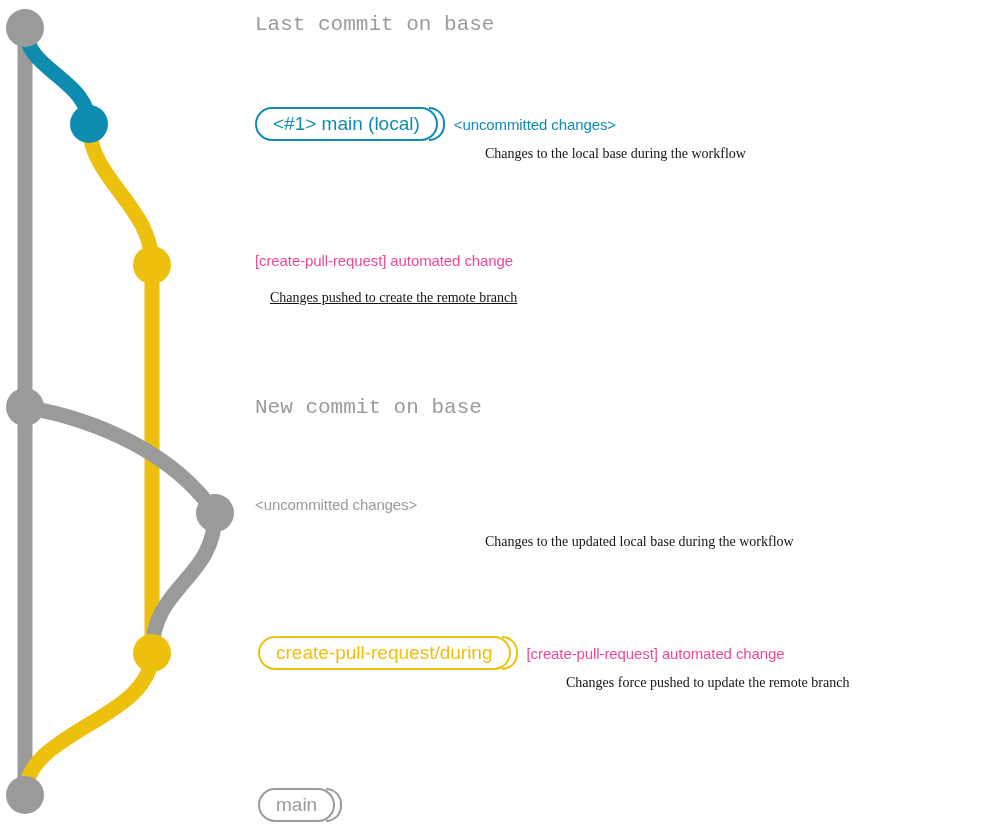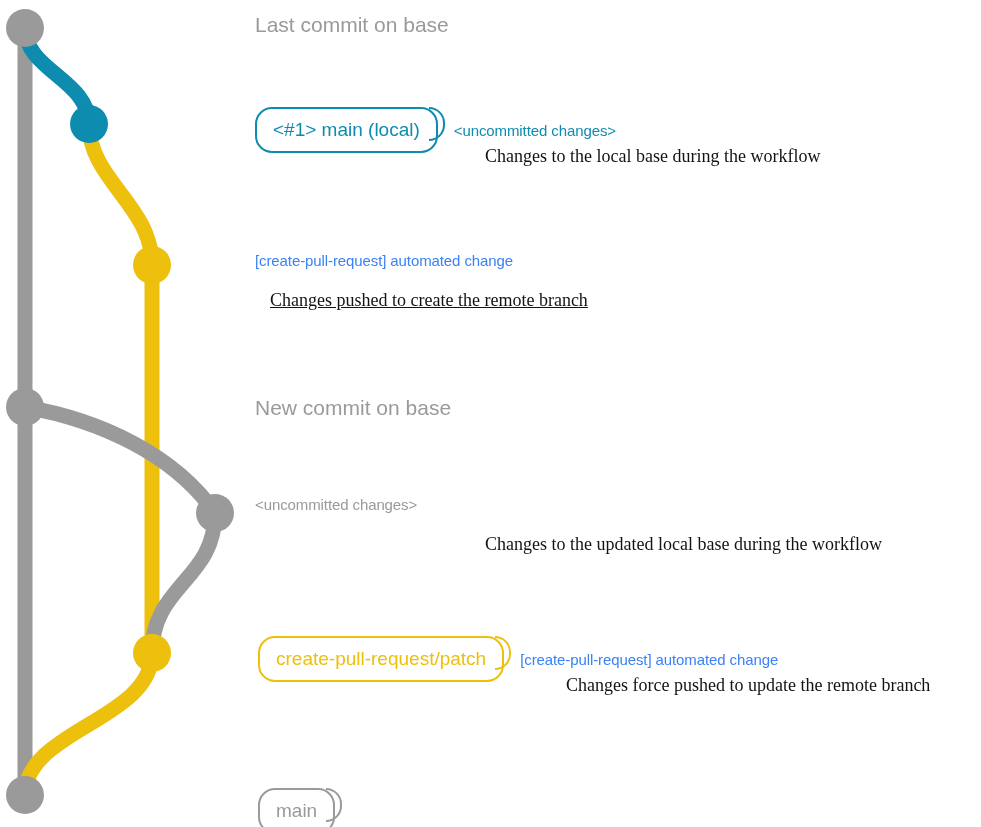--- a/index.html
+++ b/index.html
@@ -27,21 +27,21 @@
     position: absolute;
     display: flex;
     align-items: center;
     white-space: nowrap;
   }
   .ref-pill {
     position: relative;
     display: inline-flex;
     align-items: center;
     justify-content: center;
-    height: 46px;
+    height: 34px;
     box-sizing: border-box;
     padding: 0 16px;
     border: 2px solid #9a9a9a;
     border-radius: 17px;
     font-size: 19px;
     color: #9a9a9a;
     background: #ffffff;
     margin-right: 16px;
   }
   
@@ -62,35 +62,36 @@
   .ref-pill.blue::after { border-color: #0e8cb0; }
   .ref-pill.yellow { border-color: #edc00e; color: #edc00e; }
   .ref-pill.yellow::after { border-color: #edc00e; }
 
   .subject {
     font-size: 15px;
     color: #9a9a9a;
     letter-spacing: -0.1px;
   }
   .subject.blue { color: #0e8cb0; }
-  .subject.yellow { color: #3b82f6; }
+  .subject.yellow { color: #ec4899; }
   .subject.gray { color: #9a9a9a; }
 
   .note {
     position: absolute;
     font-family: "Liberation Serif", serif;
-    font-size: 18px;
+    font-size: 14px;
     color: #131313;
     white-space: nowrap;
   }
   .plain-head {
     position: absolute;
     font-size: 21px;
     color: #9a9a9a;
     white-space: nowrap;
+    font-family: Liberation Mono, monospace;
   }
 </style>
 </head>
 <body>
 
 <svg id="graph-canvas" viewBox="0 0 981 827" width="981" height="827" xmlns="http://www.w3.org/2000/svg">
 
   <path d="M25,28 L25,795" stroke="#9a9a9a" stroke-width="15" fill="none" stroke-linecap="round"></path>
 
   <path d="M25,28 C25,70 89,80 89,124" stroke="#0e8cb0" stroke-width="15" fill="none" stroke-linecap="round"></path>
@@ -128,20 +129,20 @@
 <div class="note" style="left:270px; top:290px;text-decoration:underline;">Changes pushed to create the remote branch</div>
 
 <div class="plain-head" style="left:255px; top:396px;">New commit on base</div>
 
 <div class="row" style="left:255px; top:496px;">
   <span class="subject gray">&lt;uncommitted changes&gt;</span>
 </div>
 <div class="note" style="left:485px; top:534px;">Changes to the updated local base during the workflow</div>
 
 <div class="row" style="left:258px; top:636px;">
-  <span class="ref-pill yellow">create-pull-request/patch</span>
+  <span class="ref-pill yellow">create-pull-request/during</span>
   <span class="subject yellow">[create-pull-request] automated change</span>
 </div>
 <div class="note" style="left:566px; top:675px;">Changes force pushed to update the remote branch</div>
 
 <div class="row" style="left:258px; top:780px;margin-top:8px;">
   <span class="ref-pill">main</span>
 </div>
 
 </body></html>

